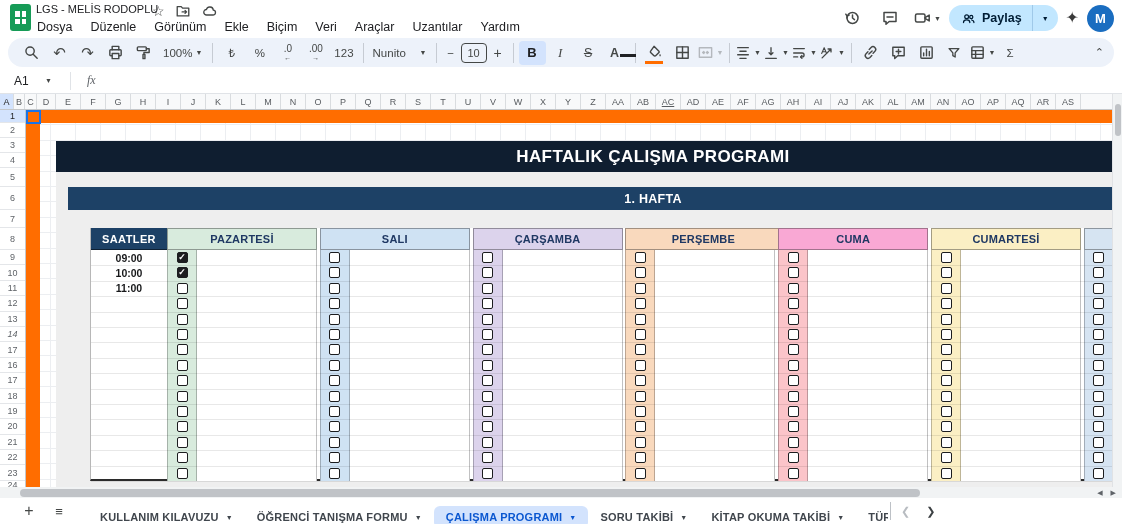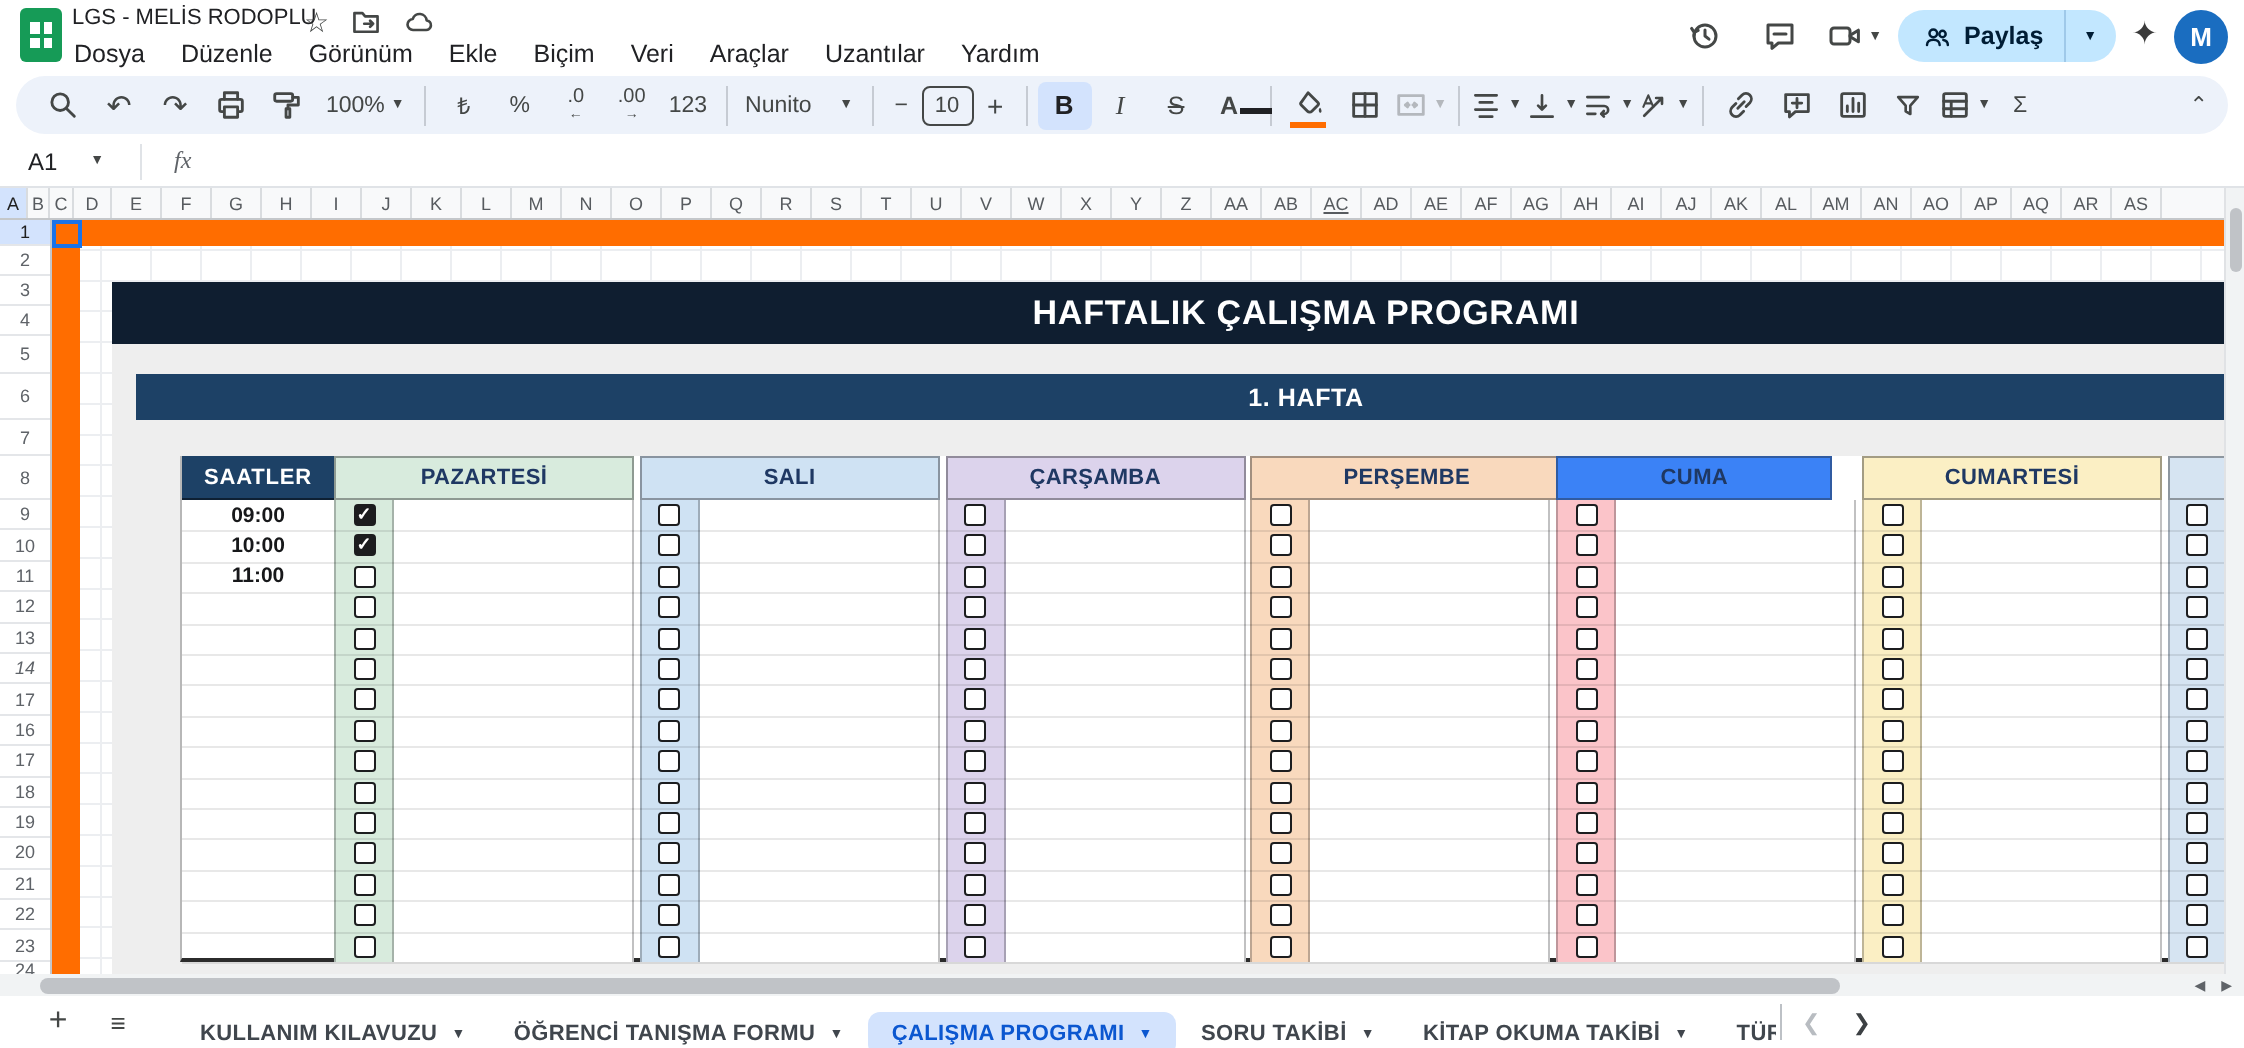--- a/index.html
+++ b/index.html
@@ -427,21 +427,21 @@
         <div class="day-content" style="left: 106px; top: 22px; width: 120px; height: 231px;"></div>
         <div class="day-hdr" style="left: 228.8px; width: 150px; background: rgb(207, 226, 243);">SALI</div>
         <div class="cb-strip" style="left: 228.8px; top: 22px; width: 30px; height: 231px; background: rgb(207, 226, 243);"></div>
         <div class="day-content" style="left: 258.8px; top: 22px; width: 120px; height: 231px;"></div>
         <div class="day-hdr" style="left: 381.6px; width: 150px; background: rgb(220, 211, 236);">ÇARŞAMBA</div>
         <div class="cb-strip" style="left: 381.6px; top: 22px; width: 30px; height: 231px; background: rgb(220, 211, 236);"></div>
         <div class="day-content" style="left: 411.6px; top: 22px; width: 120px; height: 231px;"></div>
         <div class="day-hdr" style="left: 534.4px; width: 156px; background: rgb(249, 217, 189);">PERŞEMBE</div>
         <div class="cb-strip" style="left: 534.4px; top: 22px; width: 30px; height: 231px; background: rgb(249, 217, 189);"></div>
         <div class="day-content" style="left: 564.4px; top: 22px; width: 120px; height: 231px;"></div>
-        <div class="day-hdr" style="left: 687.2px; width: 138px; background: #3b82f6;">CUMA</div>
+        <div class="day-hdr" style="left: 687.2px; width: 150px; background: #f9a8d4;">CUMA</div>
         <div class="cb-strip" style="left: 687.2px; top: 22px; width: 30px; height: 231px; background: rgb(251, 196, 201);"></div>
         <div class="day-content" style="left: 717.2px; top: 22px; width: 120px; height: 231px;"></div>
         <div class="day-hdr" style="left: 840px; width: 150px; background: rgb(251, 239, 196);">CUMARTESİ</div>
         <div class="cb-strip" style="left: 840px; top: 22px; width: 30px; height: 231px; background: rgb(251, 239, 196);"></div>
         <div class="day-content" style="left: 870px; top: 22px; width: 120px; height: 231px;"></div>
         <div class="day-hdr" style="left: 992.8px; width: 150px; background: rgb(214, 228, 242);">PAZAR</div>
         <div class="cb-strip" style="left: 992.8px; top: 22px; width: 30px; height: 231px; background: rgb(214, 228, 242);"></div>
         <div class="rowline" style="left: 0px; top: 37.4px; width: 1171px;"></div>
         <div class="time-cell" style="top: 22px; height: 15.4px;">09:00</div>
         <div class="rowline" style="left: 0px; top: 52.8px; width: 1171px;"></div>

